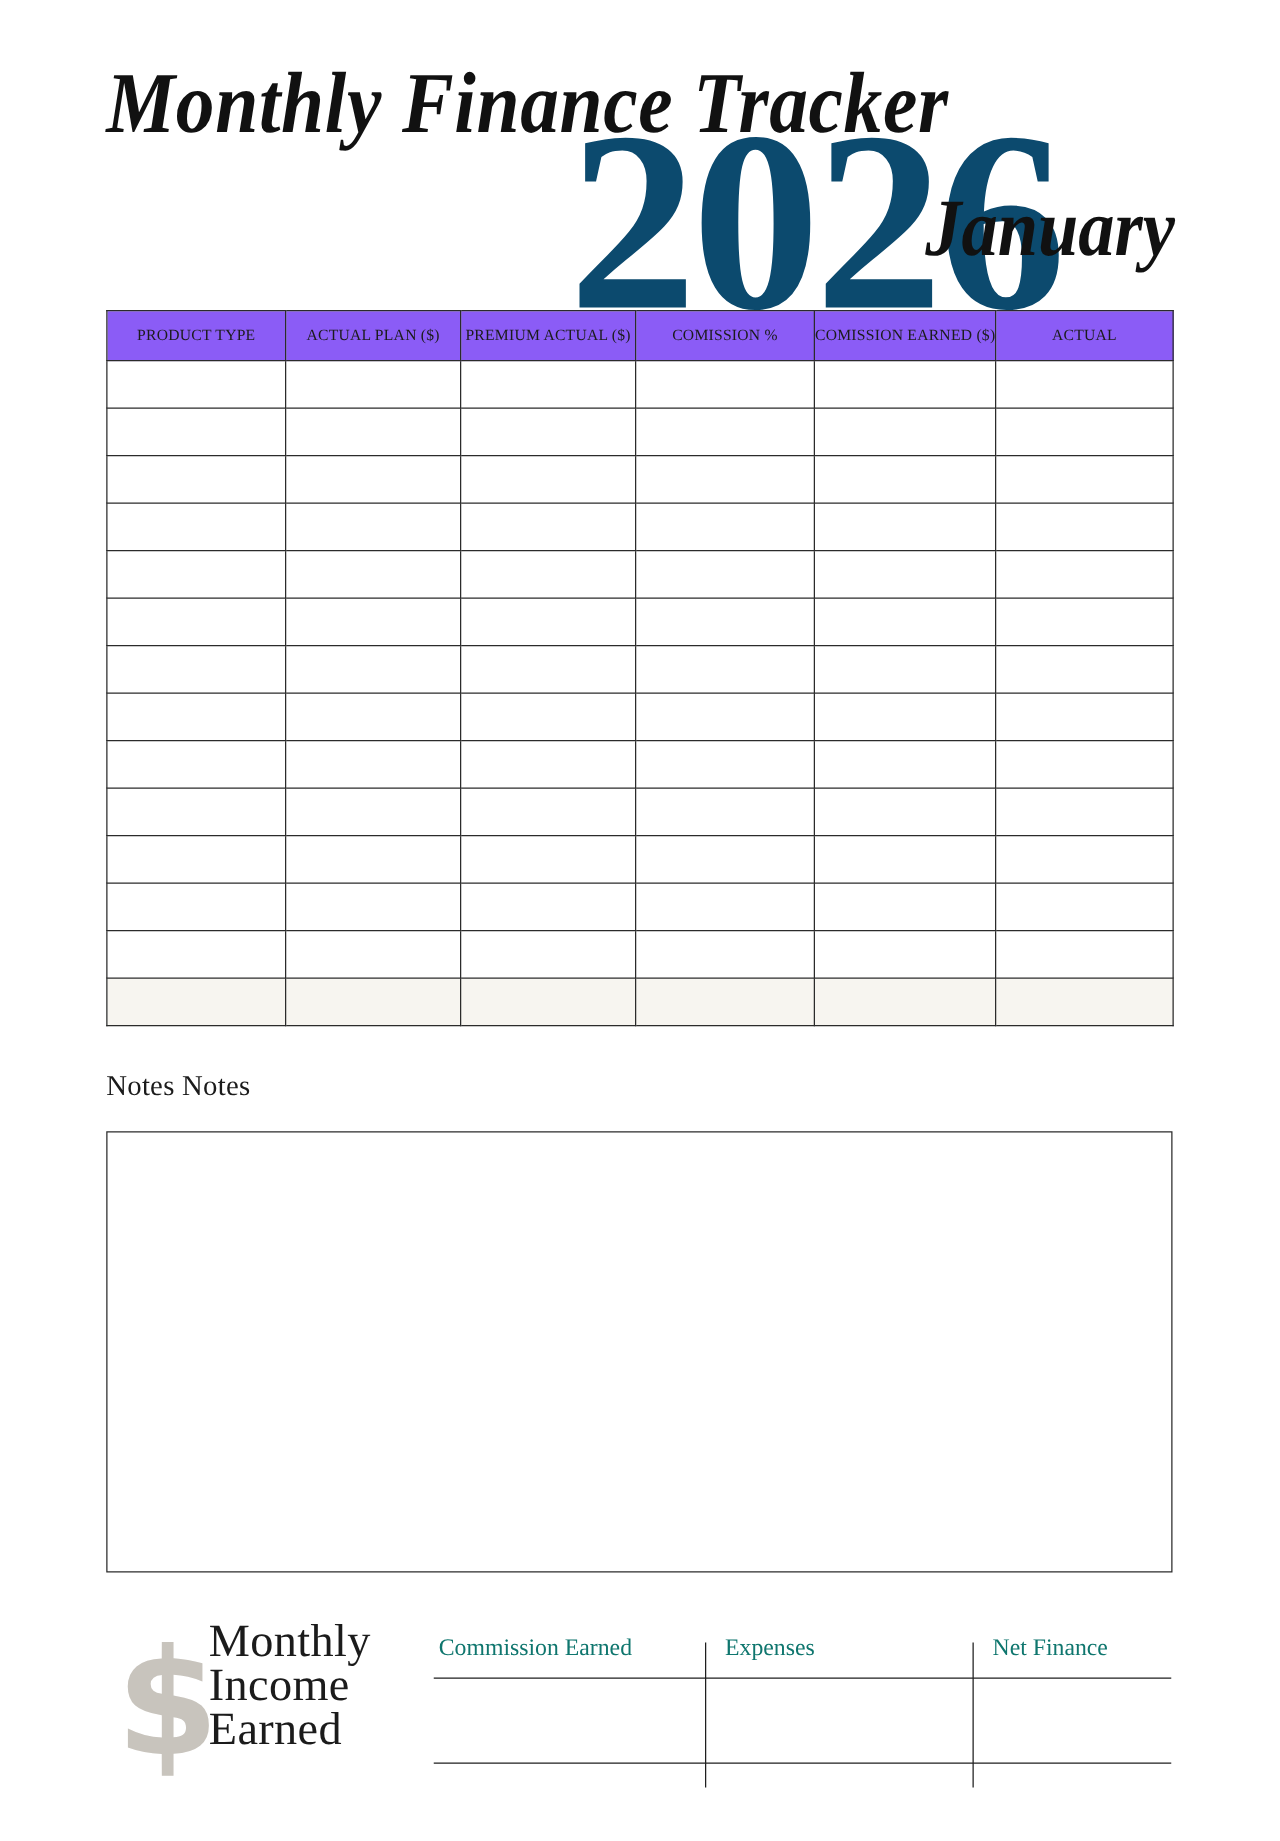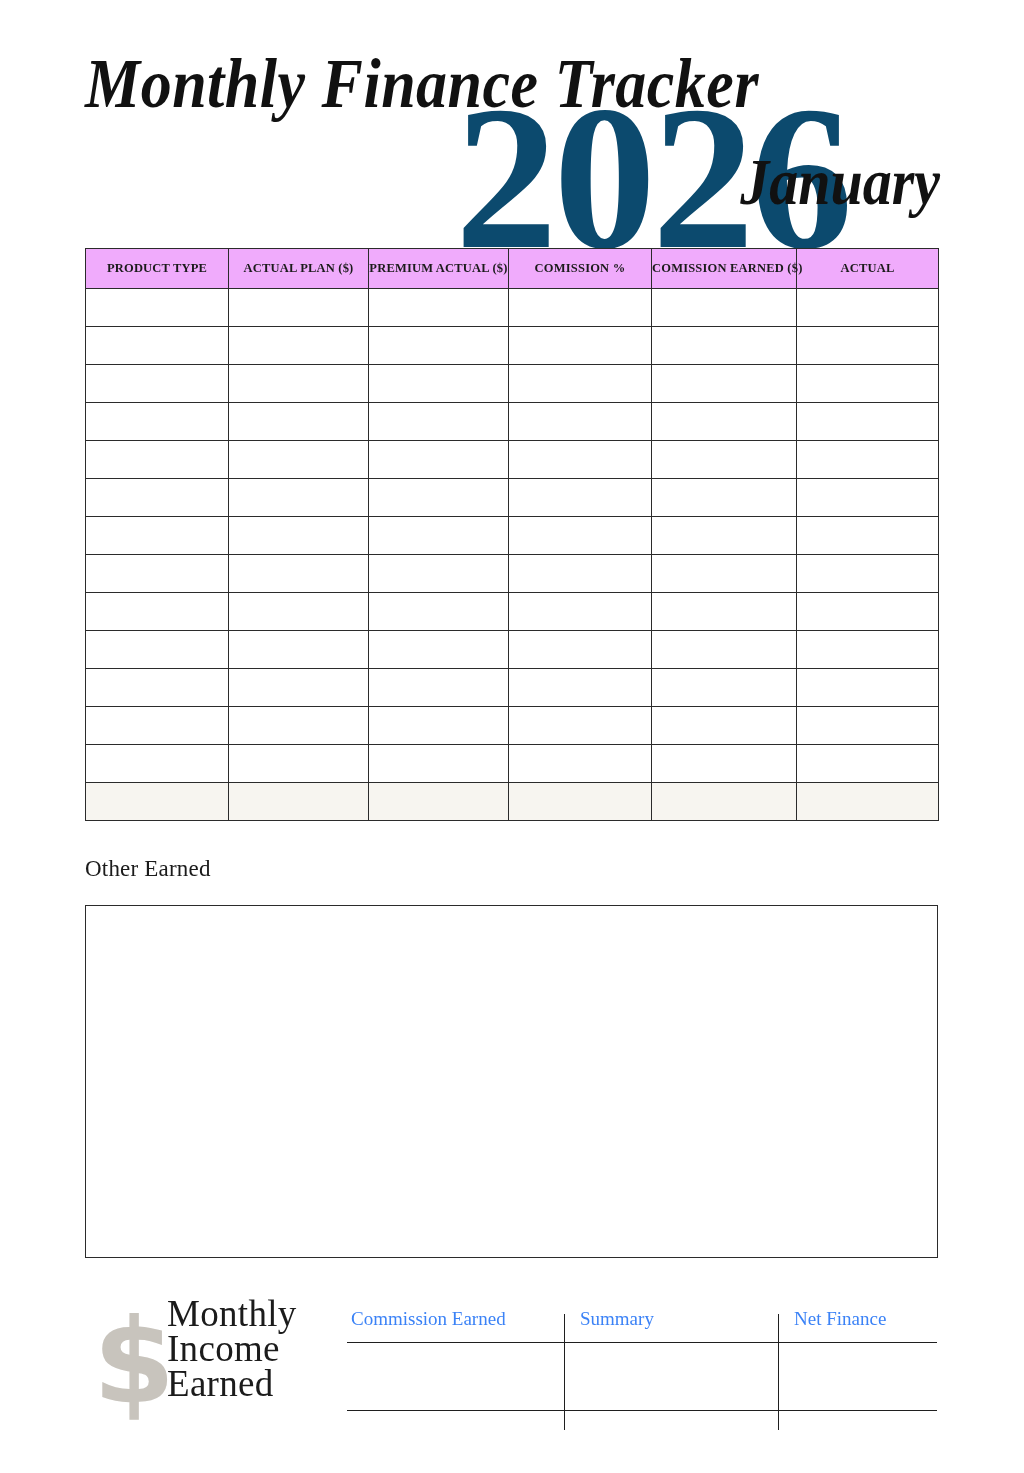--- a/index.html
+++ b/index.html
@@ -82,24 +82,24 @@
     background: #ffffff;
   }
   .tracker-table th,
   .tracker-table td {
     border: 1.6px solid #2b2b2b;
     padding: 0;
     height: 38px;
     box-sizing: border-box;
   }
   .tracker-table thead th {
-    background: #f0abfc;
+    background: #8b5cf6;
     height: 40px;
     font-family: "Liberation Serif", "DejaVu Serif", serif;
-    font-weight: 700;
+    font-weight: 400;
     font-size: 12.5px;
     letter-spacing: 0.2px;
     text-align: center;
     vertical-align: middle;
     color: #1b1b1b;
     white-space: nowrap;
   }
   .tracker-table tbody tr td { background: #ffffff; }
   .tracker-table tbody tr.total-row td { background: #f7f5f0; }
 
@@ -187,21 +187,21 @@
     top: 0;
     width: 590px;
     height: 36px;
   }
   .sg-label {
     position: absolute;
     top: 0;
     font-family: "Liberation Serif", "DejaVu Serif", serif;
     font-size: 19px;
     line-height: 26px;
-    color: #3b82f6;
+    color: #0f766e;
     white-space: nowrap;
   }
   .sg-label.l1 { left: 4px; }
   .sg-label.l2 { left: 233px; }
   .sg-label.l3 { left: 447px; }
 
   .sg-hline {
     position: absolute;
     left: 0;
     width: 590px;
@@ -359,38 +359,38 @@
       <td></td>
       <td></td>
       <td></td>
       <td></td>
       <td></td>
       <td></td>
     </tr>
   </tbody>
 </table>
 
-<div class="notes-label">Other Earned</div>
+<div class="notes-label">Notes Notes</div>
 <div class="notes-box"></div>
 
 <div class="summary">
 
   <div class="summary-brand">
     <div class="dollar-glyph">$</div>
     <div class="summary-title">
       <span>Monthly</span>
       <span>Income</span>
       <span>Earned</span>
     </div>
   </div>
 
   <div class="summary-grid">
     <div class="sg-labels">
       <div class="sg-label l1">Commission Earned</div>
-      <div class="sg-label l2">Summary</div>
+      <div class="sg-label l2">Expenses</div>
       <div class="sg-label l3">Net Finance</div>
     </div>
     <div class="sg-hline h1"></div>
     <div class="sg-hline h2"></div>
     <div class="sg-vline v1"></div>
     <div class="sg-vline v2"></div>
   </div>
 
 </div>
 

